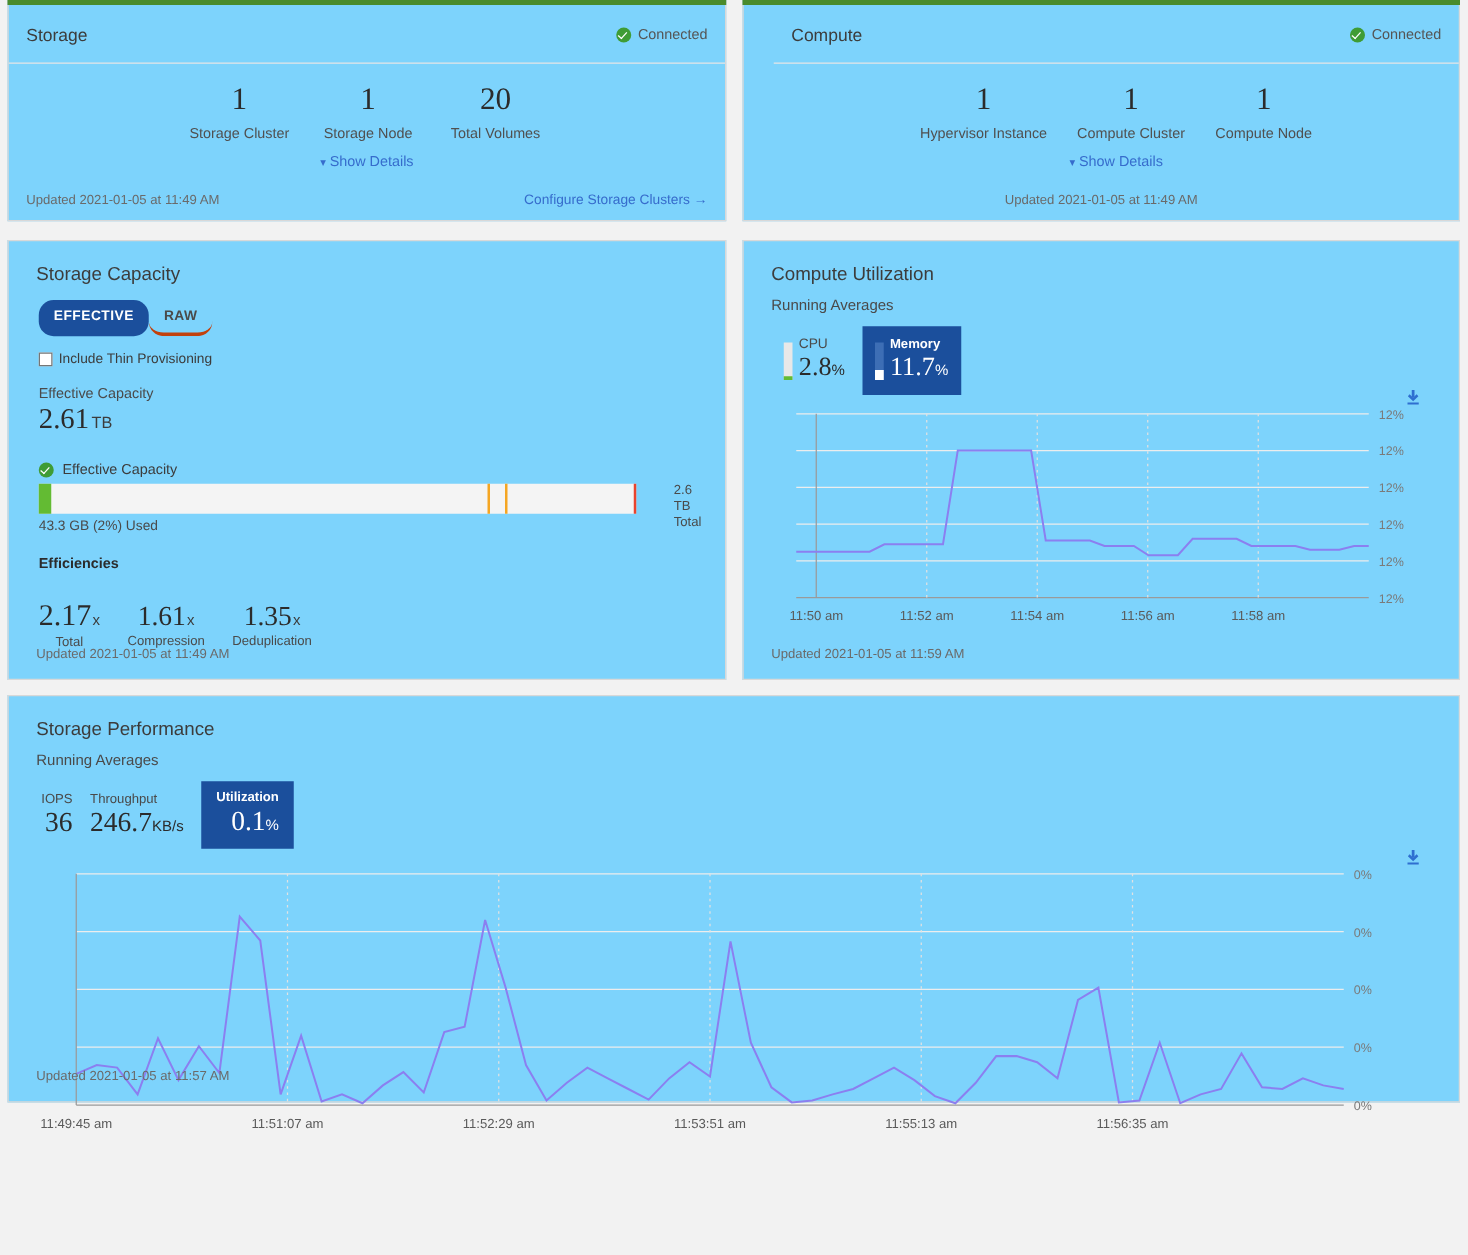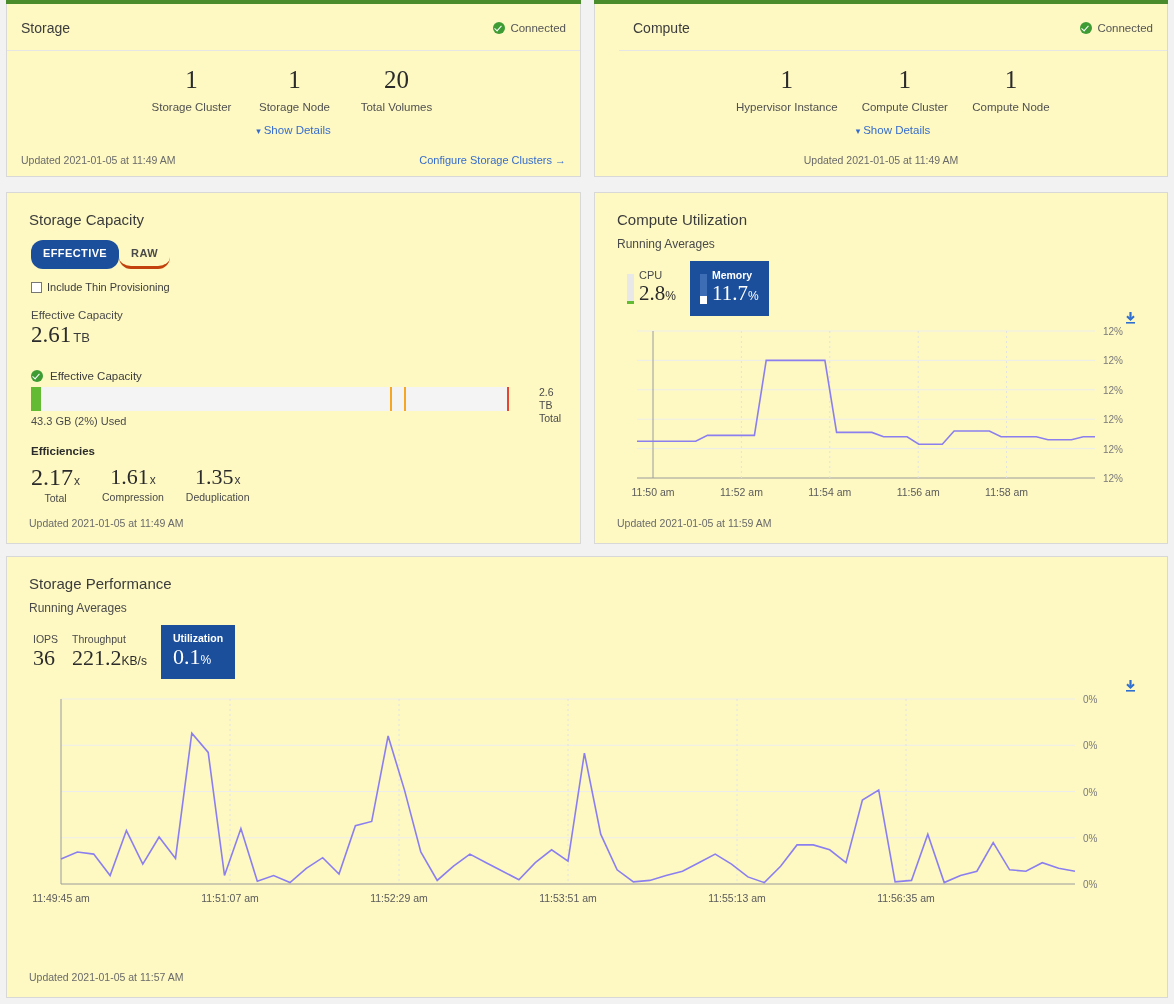--- a/index.html
+++ b/index.html
@@ -8,21 +8,21 @@
     background:#f2f2f2;
     font-family:"Liberation Sans",sans-serif;
     color:#333;
     overflow:hidden;
   }
   .wrap{width:1174px;height:1004px;position:relative;}
 
   
   .card{
     position:absolute;
-    background:#fef9c3;
+    background:#7dd3fc;
     border:1px solid #d8d8d8;
     box-sizing:border-box;
   }
   .card.accent::before{
     content:"";
     position:absolute;left:-1px;right:-1px;top:-1px;
     height:4px;background:#4a8b2c;
   }
 
   
@@ -73,21 +73,21 @@
     padding:0 14px;box-sizing:border-box;
     font-size:10.5px;color:#6a6a6a;
   }
   .sc-footer.split{display:flex;align-items:center;}
   .sc-footer .link{margin-left:auto;color:#366ccc;font-size:11px;cursor:pointer;}
   .sc-footer.center{text-align:center;}
 
   
   .panel-sc{top:192px;left:6px;width:575px;height:352px;}
   .panel-cu{top:192px;left:594px;width:574px;height:352px;}
-  .panel-sp{top:556px;left:6px;width:1162px;height:442px;}
+  .panel-sp{top:556px;left:6px;width:1162px;height:326px;}
 
   .panel-title{
     font-size:15px;color:#3c3c3c;
     padding:18px 0 0 22px;
   }
   .panel-sub{font-size:12px;color:#4a4a4a;padding:9px 0 0 22px;}
 
   
   .tabs{display:flex;margin:12px 0 0 24px;width:110px;}
   .tab{
@@ -117,21 +117,21 @@
   .bar-mark{position:absolute;top:0;width:2px;height:24px;}
   .bar-total{
     position:absolute;left:496px;top:-1px;
     font-size:10.5px;color:#4a4a4a;line-height:13px;margin-left:12px;
   }
   .bar-used{margin:4px 0 0 24px;font-size:11px;color:#4a4a4a;}
 
   .eff-title{margin:18px 0 0 24px;font-size:11.5px;font-weight:bold;color:#2b2b2b;}
   .effs{display:flex;align-items:flex-start;margin:7px 0 0 24px;gap:22px;}
   .eff{text-align:center;}
-  .eff .v{font-family:"Liberation Serif",serif;color:#2b2b2b;}
+  .eff .v{font-family:"Liberation Serif",serif;color:#2b2b2b;margin-top:16px;}
   .eff .v .n{font-size:22px;}
   .eff .v .x{font-size:12px;font-family:"Liberation Sans",sans-serif;color:#3c3c3c;margin-left:1px;}
   .eff .l{font-size:10.5px;color:#4a4a4a;margin-top:1px;}
   .eff.big .v .n{font-size:24px;}
 
   .panel-footer{
     position:absolute;left:22px;bottom:14px;
     font-size:10.5px;color:#6a6a6a;
   }
 
@@ -139,21 +139,21 @@
   .chips{display:flex;align-items:flex-end;gap:4px;margin:10px 0 0 22px;}
   .chip{display:flex;align-items:flex-end;padding:8px 10px;}
   .chip.sel{background:#1b4f9c;}
   .chip .spark{width:7px;height:30px;margin-right:5px;position:relative;align-self:center;}
   .chip .spark .t{position:absolute;left:0;top:0;width:7px;height:30px;background:#e8e8e8;}
   .chip.sel .spark .t{background:#3d6eb5;}
   .chip .spark .f{position:absolute;left:0;bottom:0;width:7px;background:#63bb33;}
   .chip.sel .spark .f{background:#fff;}
   .chip .txt .nm{font-size:11px;color:#4a4a4a;line-height:13px;}
   .chip.sel .txt .nm{color:#fff;font-weight:bold;font-size:10.5px;}
-  .chip .txt .vl{font-family:"Liberation Serif",serif;font-size:21px;color:#2b2b2b;line-height:23px;}
+  .chip .txt .vl{font-family:"Liberation Serif",serif;font-size:21px;color:#2b2b2b;line-height:23px;text-align:right;}
   .chip.sel .txt .vl{color:#fff;}
   .chip .txt .vl .u{font-size:12px;font-family:"Liberation Sans",sans-serif;}
 
   .chips.perf{gap:14px;margin-left:26px;}
   .chips.perf .chip{padding:6px 0;}
   .chips.perf .chip.sel{padding:7px 12px;}
   .chips.perf .txt{text-align:left;}
   .chips.perf .chip .txt .nm{font-size:10.5px;}
   .chips.perf .chip .txt .vl{font-size:22px;}
 
@@ -353,21 +353,21 @@
     <div class="chips perf">
       <div class="chip">
         <div class="txt">
           <div class="nm">IOPS</div>
           <div class="vl"><span>36</span><span class="u"></span></div>
         </div>
       </div>
       <div class="chip">
         <div class="txt">
           <div class="nm">Throughput</div>
-          <div class="vl"><span>221.2</span><span class="u">KB/s</span></div>
+          <div class="vl"><span>246.7</span><span class="u">KB/s</span></div>
         </div>
       </div>
       <div class="chip sel">
         <div class="txt">
           <div class="nm">Utilization</div>
           <div class="vl"><span>0.1</span><span class="u">%</span></div>
         </div>
       </div>
     </div>
 

